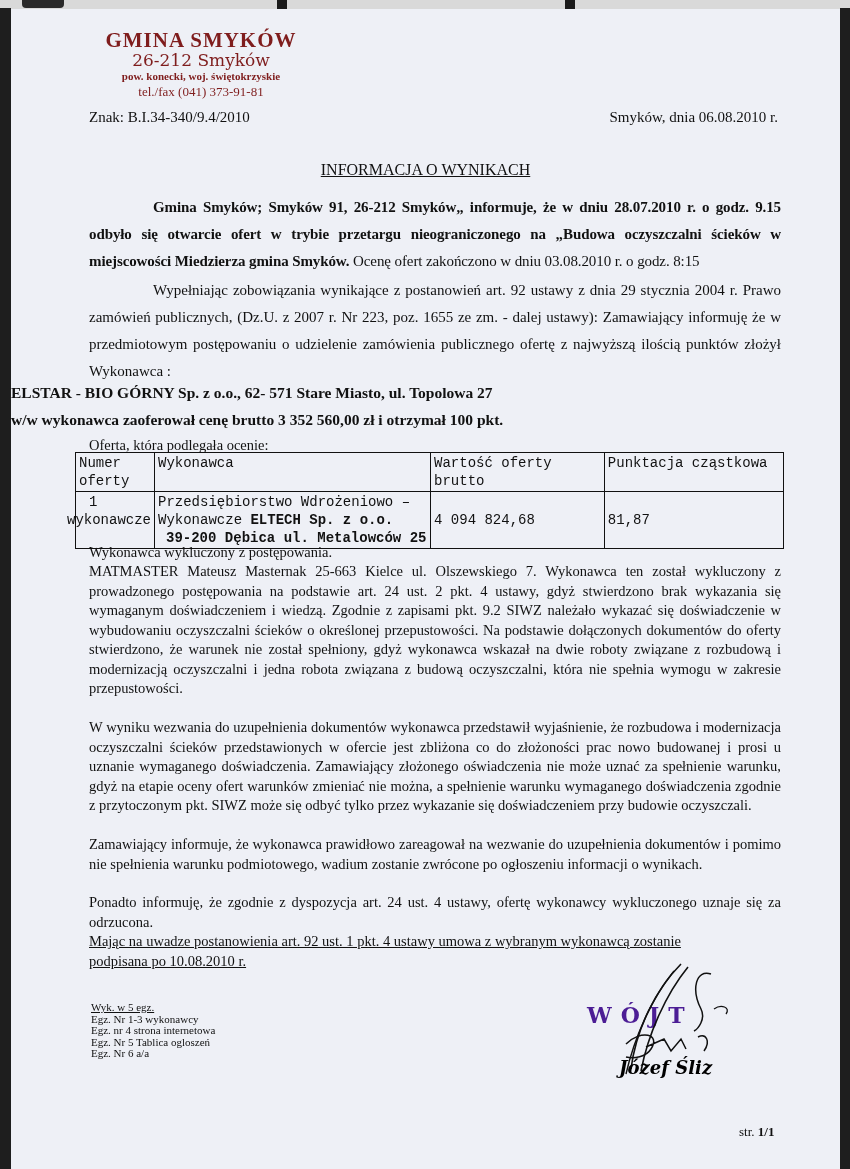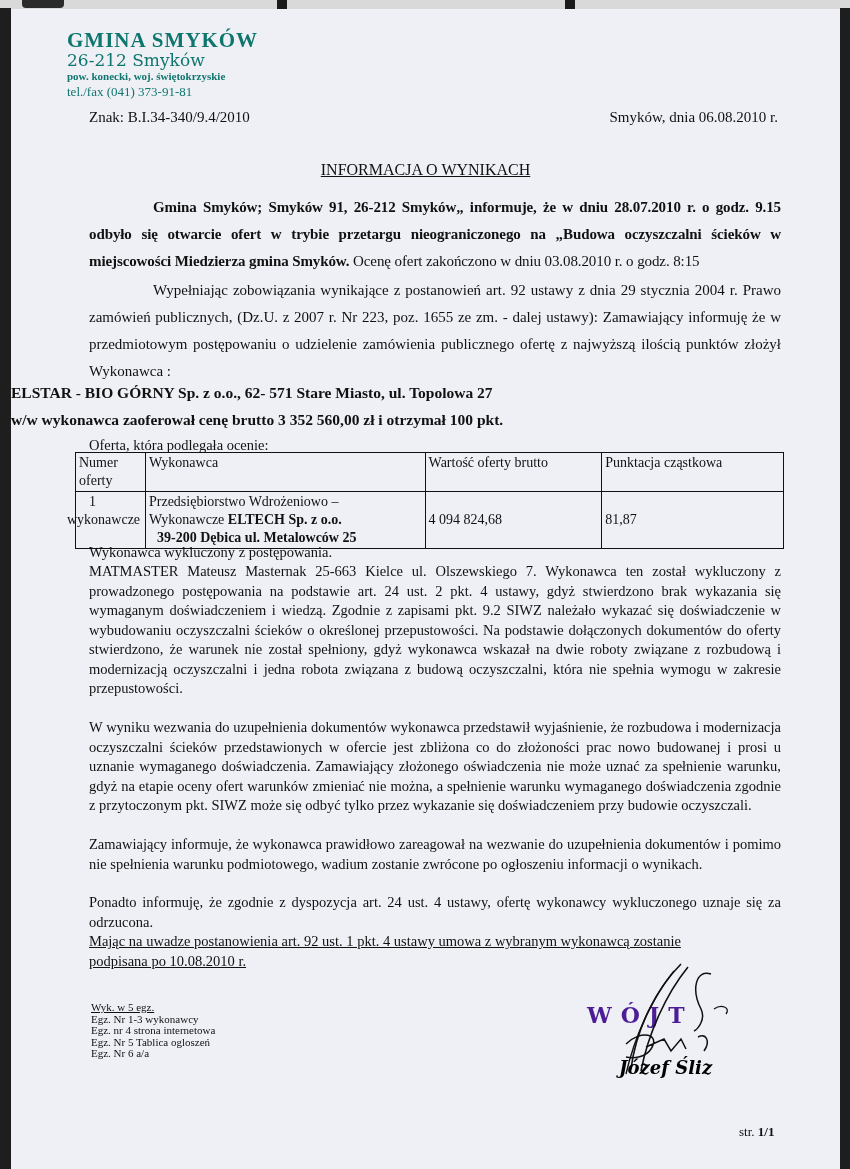--- a/index.html
+++ b/index.html
@@ -5,38 +5,38 @@
   html, body { margin:0; padding:0; }
   body { width:850px; height:1169px; position:relative; overflow:hidden; background:#1f1f1f; font-family:"Liberation Serif", serif; }
   .topstrip { position:absolute; left:0; top:0; width:850px; height:10px; background:#d9d9d9; }
   .topstrip .blk1 { position:absolute; left:22px; top:0; width:42px; height:8px; background:#2a2a2a; border-radius:0 0 4px 4px; }
   .topstrip .blk2 { position:absolute; left:277px; top:0; width:10px; height:10px; background:#1a1a1a; }
   .topstrip .blk3 { position:absolute; left:565px; top:0; width:10px; height:10px; background:#1a1a1a; }
   .leftbar { position:absolute; left:0; top:8px; width:11px; height:1161px; background:#1e1e1e; }
   .rightbar { position:absolute; left:840px; top:8px; width:10px; height:1161px; background:#1e1e1e; }
   .page { position:absolute; left:11px; top:9px; width:829px; height:1160px; background:#eef0f6; color:#111; }
   .abs { position:absolute; }
-  .stamp { color:#0f766e; text-align:left; left:56px; width:220px; }
+  .stamp { color:#7f1d1d; text-align:center; left:80px; width:220px; }
   .stamp1 { top:19px; font-size:21px; font-weight:bold; letter-spacing:1px; }
   .stamp2 { top:41px; font-size:17px; font-family:"DejaVu Serif", serif; }
   .stamp3 { top:61px; font-size:11px; font-weight:bold; }
   .stamp4 { top:75px; font-size:13px; font-weight:normal; }
   .znak { left:78px; top:100px; font-size:15px; }
   .date { right:62px; top:100px; font-size:15px; }
   .title { left:0; width:829px; top:152px; text-align:center; font-size:16px; text-decoration:underline; }
   .para { left:78px; width:692px; font-size:15px; line-height:27px; text-align:justify; text-indent:64px; }
   .p1 { top:185px; font-weight:bold; font-size:15px; letter-spacing:-0.1px; }
   .p1 .norm { font-weight:normal; }
   .p2 { top:268px; font-size:15px; }
   .center-bold { left:0; width:829px; text-align:left; font-weight:bold; font-size:15.5px; }
   .c1 { top:375px; }
   .c2 { top:402px; }
   .oferta-label { left:78px; top:428px; font-size:14.5px; }
   table.tbl { position:absolute; left:64px; top:443px; width:709px; border-collapse:collapse; font-size:14px; }
-  table.tbl td { border:1.5px solid #111; vertical-align:top; padding:1px 3px; line-height:18px; }
+  table.tbl td { border:1.5px solid #111; vertical-align:top; padding:1px 3px; line-height:18px;font-family:Liberation Mono, monospace; }
   .bold { font-weight:bold; }
   .body2 { left:78px; width:692px; font-size:14.5px; line-height:19.5px; text-align:justify; }
   .b0 { top:534px; }
   .b1 { top:553px; }
   .b2 { top:709px; }
   .b3 { top:826px; }
   .b4 { top:884px; }
   .b5 { top:923px; text-decoration:underline; text-align:left; }
   .copies { left:80px; top:993px; font-size:11px; line-height:11.5px; }
   .copies .hd { text-decoration:underline; }

